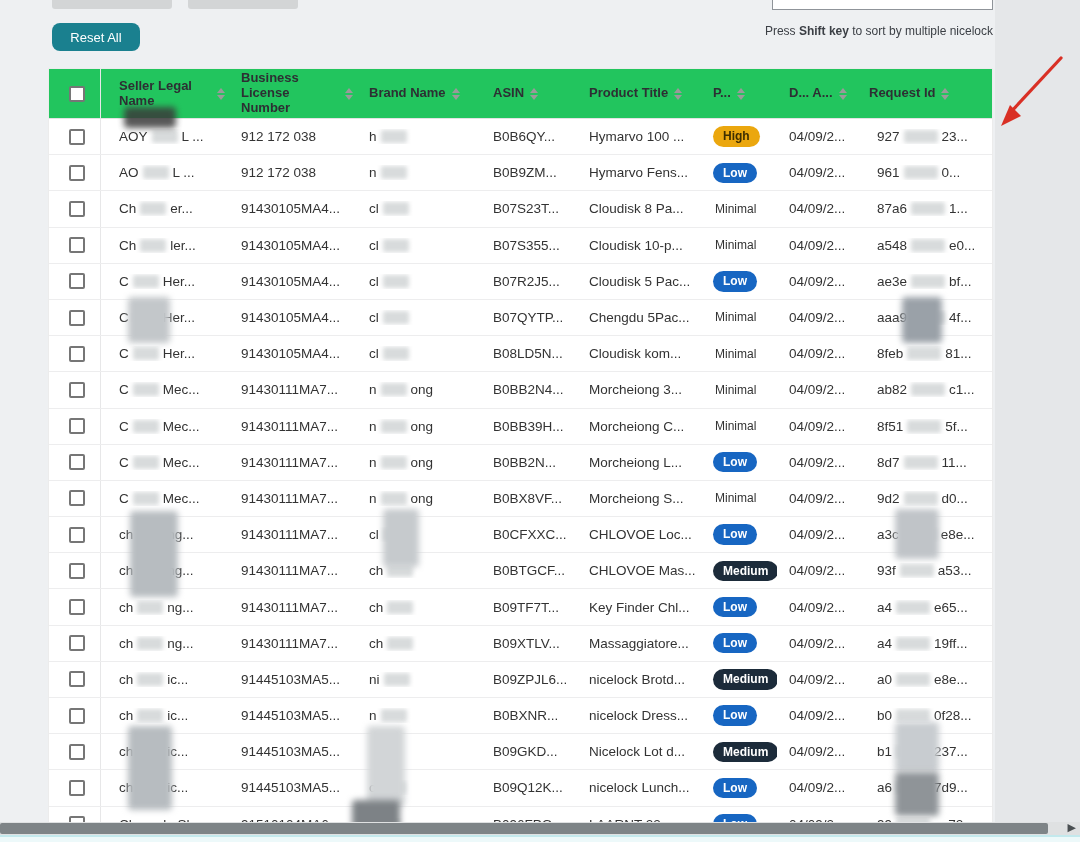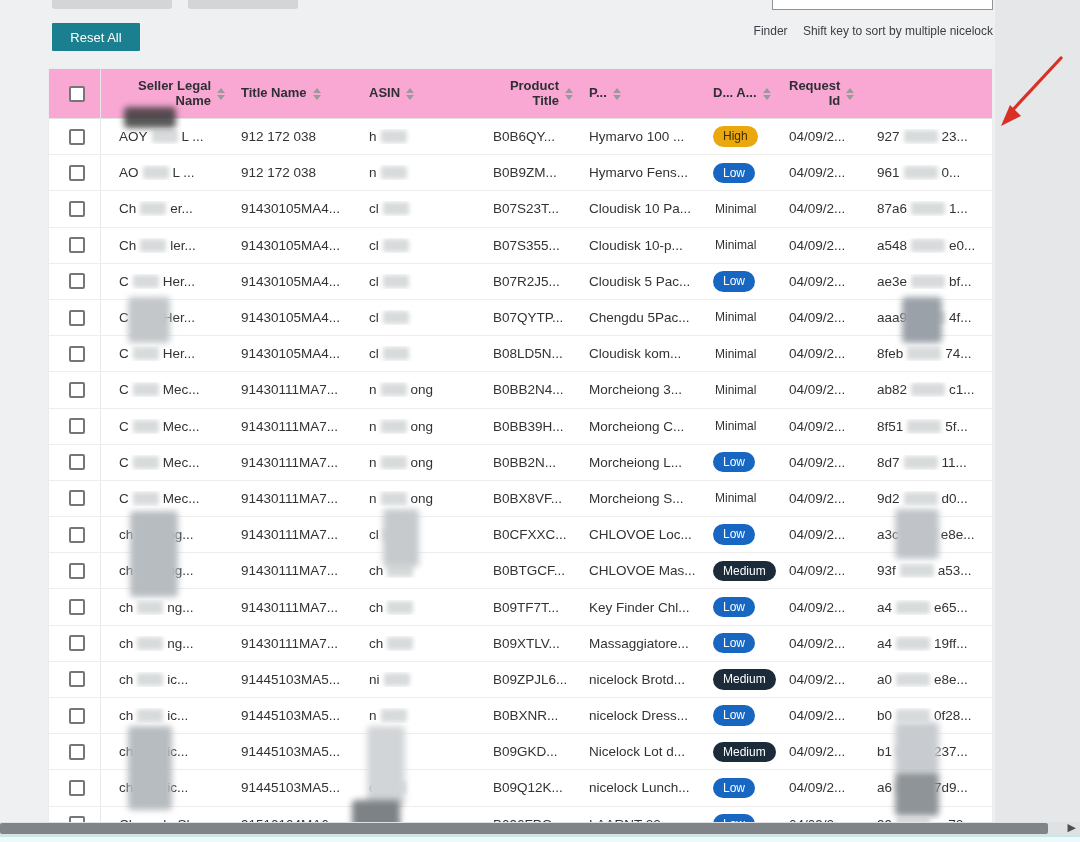--- a/index.html
+++ b/index.html
@@ -9,47 +9,47 @@
 
   .right-band { position:absolute; left:995px; top:0; width:85px; height:842px; background:#e5e7e9; }
 
   
   .filter-stub { position:absolute; top:0; height:9px; background:#d3d5d6; border-radius:0 0 3px 3px; }
   .filter-stub.one { left:52px; width:120px; }
   .filter-stub.two { left:188px; width:110px; }
   .search-stub { position:absolute; top:0; left:772px; width:221px; height:10px; background:#ffffff; border:1px solid #8f9499; border-top:none; }
 
   .reset-btn { position:absolute; left:52px; top:23px; width:88px; height:28px; background:#1a808f; color:#fff;
-    border:none; border-radius:1px; font-size:13px; font-family:inherit; cursor:pointer; }
+    border:none; border-radius:8px; font-size:13px; font-family:inherit; cursor:pointer; }
 
   .sort-hint { position:absolute; top:24px; right:87px; font-size:12px; color:#3b3f45; }
-  .sort-hint b { font-weight:400;margin-left:12px; }
+  .sort-hint b { font-weight:700; }
 
   
   .table { position:absolute; left:48px; top:68px; width:945px; height:774px; background:#fff; overflow:hidden;
     border:1px solid #ececec; border-bottom:none; }
   .grid { display:grid; grid-template-columns:52px 128px 128px 124px 96px 124px 76px 80px 135px; }
-  .thead { background:#f9a8d4; height:50px; align-items:center; border-bottom:1px solid #e3e3e3;text-align:right; }
+  .thead { background:#22c55e; height:50px; align-items:center; border-bottom:1px solid #e3e3e3; }
   .hcell { display:flex; align-items:center; gap:6px; padding:0 4px 0 12px; font-size:13px; font-weight:700;
     color:#2d2f33; line-height:1.15; }
   .hcell.first-data { padding-left:18px; }
   .sort-icon { display:inline-flex; flex-direction:column; align-items:center; gap:2px; cursor:pointer; flex:none; }
   .tri-up { width:0; height:0; border-left:4px solid transparent; border-right:4px solid transparent; border-bottom:5px solid #9a9a9a; }
   .tri-down { width:0; height:0; border-left:4px solid transparent; border-right:4px solid transparent; border-top:5px solid #9a9a9a; }
 
   .row { height:36.2px; align-items:center; border-bottom:1px solid #ededee; background:#fff; }
   .cell { font-size:13.5px; color:#333; padding-left:12px; white-space:nowrap; overflow:hidden; display:flex; align-items:center; }
   .cell.seller { padding-left:18px; }
   .cell.request { padding-left:20px; }
   .cbx-cell { display:flex; align-items:center; padding-left:20px; border-right:1px solid #e7e7e8; height:100%; }
   .checkbox { width:16px; height:16px; border:2px solid #767676; border-radius:2px; background:#fff; cursor:pointer; }
   .smudge { display:inline-block; height:13px; background:#d8dbdc; filter:blur(2px); border-radius:2px; margin:0 4px; }
   .smudge.w1 { width:26px; } .smudge.w2 { width:34px; }
 
-  .pill { display:inline-block; padding:3px 10px; border-radius:11px; font-size:12px; font-weight:400; line-height:1.2; }
+  .pill { display:inline-block; padding:3px 10px; border-radius:11px; font-size:12px; font-weight:700; line-height:1.2; }
 
   
   .blob { position:absolute; filter:blur(3px); border-radius:4px; pointer-events:none; }
 
   
   .red-arrow { position:absolute; left:993px; top:52px; width:76px; height:82px; }
 
   
   .watermark { position:absolute; left:668px; top:768px; display:flex; align-items:center; gap:10px;
     color:#909497; opacity:.78; font-size:30px; letter-spacing:2px; white-space:nowrap; pointer-events:none; }
@@ -65,36 +65,43 @@
 
 <div class="page">
   <div class="right-band"></div>
 
   <div class="filter-stub one"></div>
   <div class="filter-stub two"></div>
   <div class="search-stub"></div>
 
   <button class="reset-btn">Reset All</button>
 
-  <div class="sort-hint"><span>Finder </span><b>Shift key</b><span> to sort by multiple nicelock</span></div>
+  <div class="sort-hint"><span>Press </span><b>Shift key</b><span> to sort by multiple nicelock</span></div>
 
   <div class="table">
     <div class="thead grid" id="thead">
         <div class="cbx-cell">
           <div class="checkbox"></div>
         </div>
         <div class="hcell first-data">
           <span>Seller Legal Name</span>
           <span class="sort-icon">
             <span class="tri-up"></span>
             <span class="tri-down"></span>
           </span>
         </div>
         <div class="hcell">
-          <span>Title Name</span>
+          <span>Business License Number</span>
+          <span class="sort-icon">
+            <span class="tri-up"></span>
+            <span class="tri-down"></span>
+          </span>
+        </div>
+        <div class="hcell">
+          <span>Brand Name</span>
           <span class="sort-icon">
             <span class="tri-up"></span>
             <span class="tri-down"></span>
           </span>
         </div>
         <div class="hcell">
           <span>ASIN</span>
           <span class="sort-icon">
             <span class="tri-up"></span>
             <span class="tri-down"></span>
@@ -190,21 +197,21 @@
             <span>Ch</span>
             <span class="smudge w1"></span>
             <span>er...</span>
           </div>
           <div class="cell">91430105MA4...</div>
           <div class="cell">
             <span>cl</span>
             <span class="smudge w1"></span>
           </div>
           <div class="cell">B07S23T...</div>
-          <div class="cell">Cloudisk 10 Pa...</div>
+          <div class="cell">Cloudisk 8 Pa...</div>
           <div class="cell">
             <span class="pill" style="background: transparent; color: rgb(51, 51, 51); font-weight: 400; padding: 3px 2px;">Minimal</span>
           </div>
           <div class="cell">04/09/2...</div>
           <div class="cell request">
             <span>87a6</span>
             <span class="smudge w2"></span>
             <span>1...</span>
           </div>
         </div>
@@ -302,21 +309,21 @@
           </div>
           <div class="cell">B08LD5N...</div>
           <div class="cell">Cloudisk kom...</div>
           <div class="cell">
             <span class="pill" style="background: transparent; color: rgb(51, 51, 51); font-weight: 400; padding: 3px 2px;">Minimal</span>
           </div>
           <div class="cell">04/09/2...</div>
           <div class="cell request">
             <span>8feb</span>
             <span class="smudge w2"></span>
-            <span>74...</span>
+            <span>81...</span>
           </div>
         </div>
         <div class="row grid">
           <div class="cbx-cell">
             <div class="checkbox"></div>
           </div>
           <div class="cell seller">
             <span>C</span>
             <span class="smudge w1"></span>
             <span>Mec...</span>

